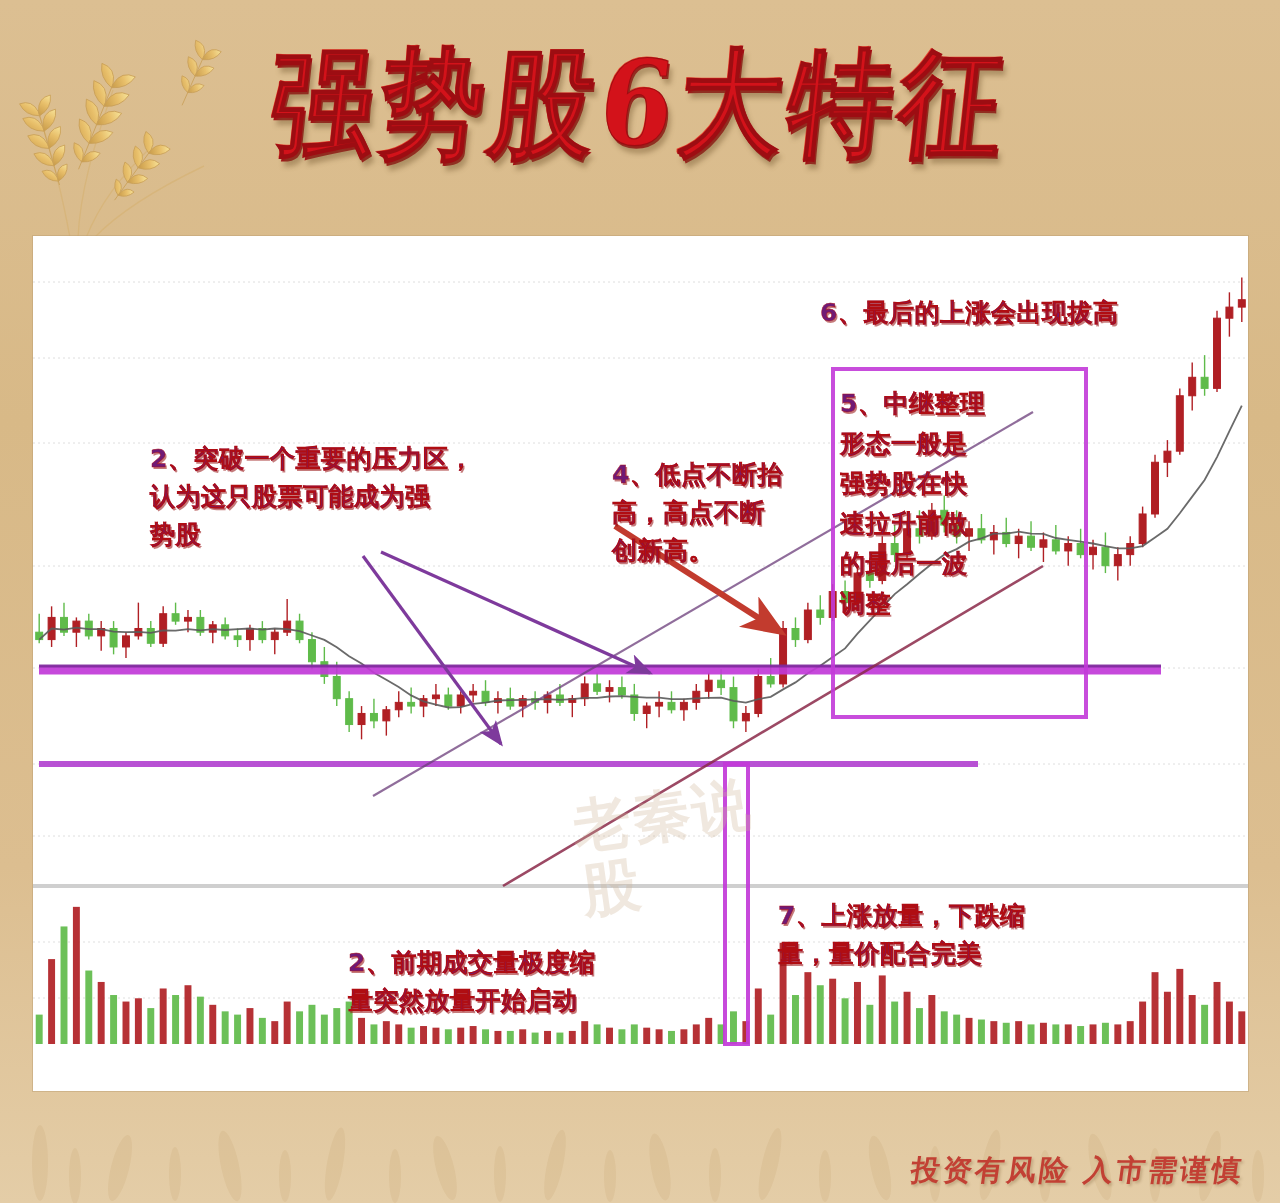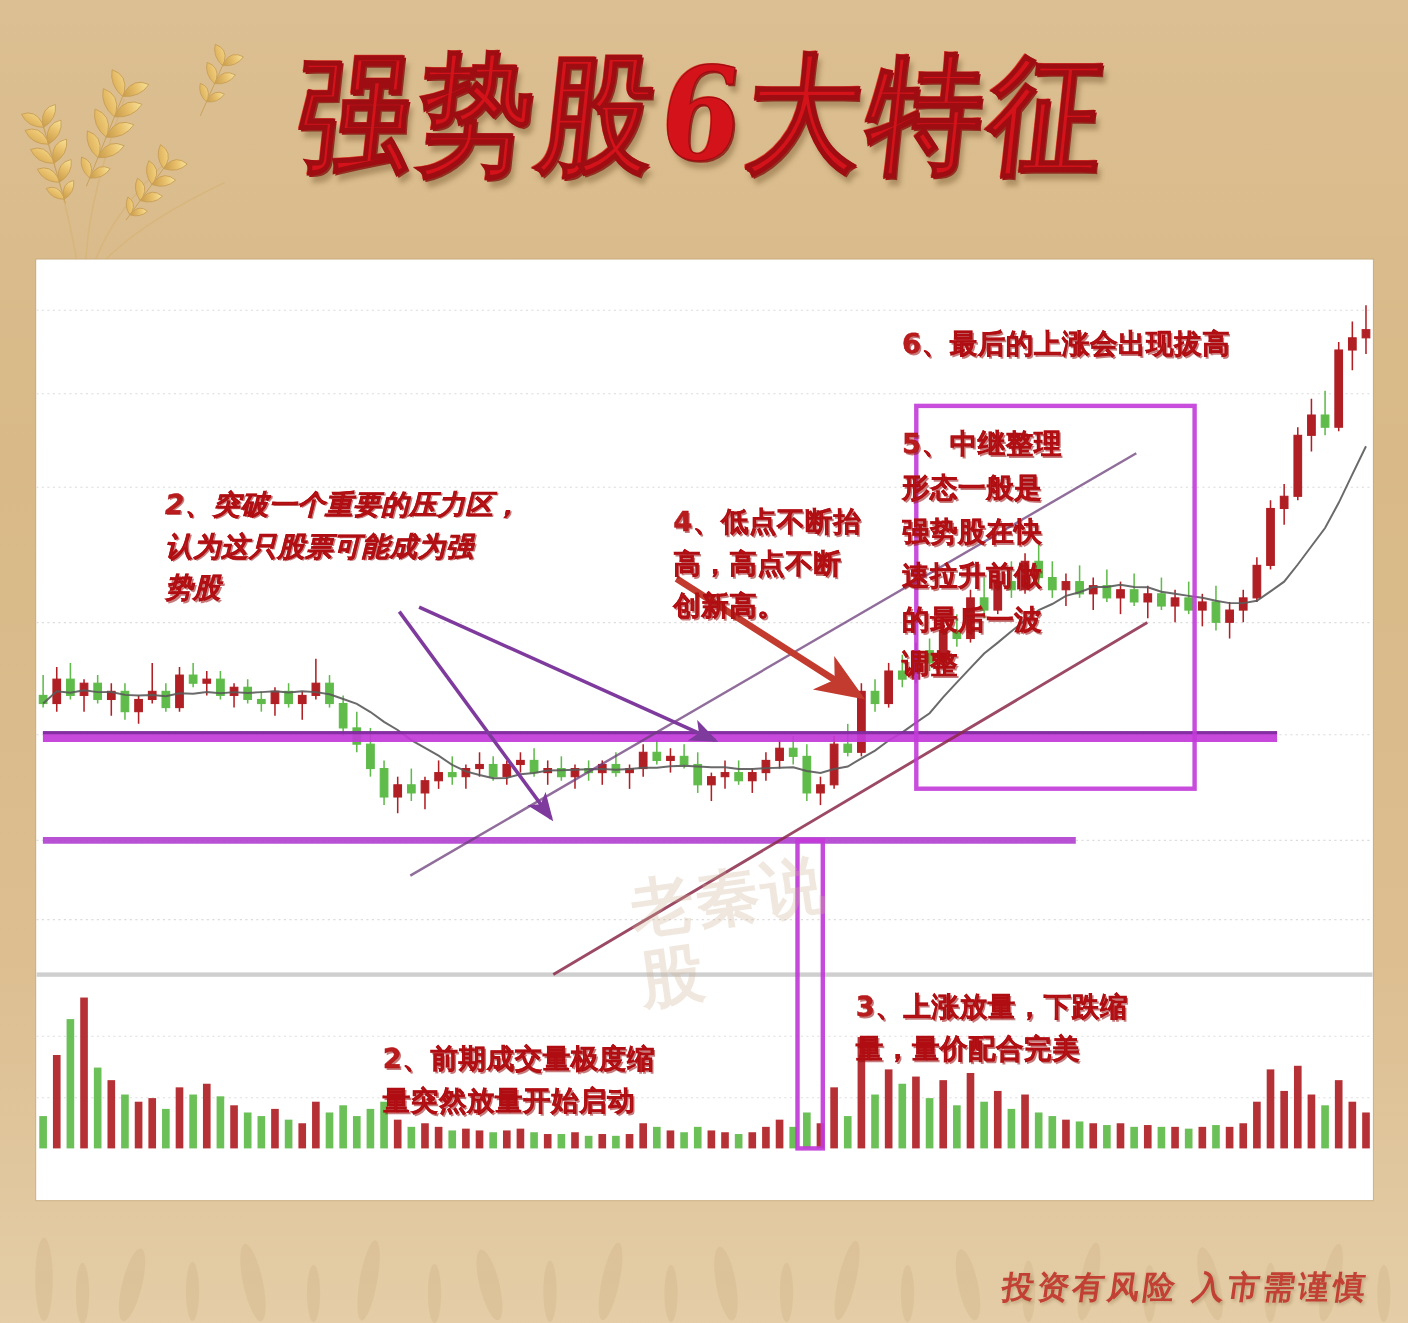--- a/index.html
+++ b/index.html
@@ -35,31 +35,31 @@
   }
   #chart-svg{position:absolute;left:0;top:0;width:1215px;height:855px;}
   #watermark{
     position:absolute;left:545px;top:545px;width:210px;height:150px;
     font-family:"DejaVu Serif",serif;font-size:58px;color:rgba(205,180,150,.30);
     letter-spacing:2px;transform:rotate(-8deg);pointer-events:none;
     line-height:64px;font-weight:700;
   }
   
   .ann{
-    position:absolute;color:#b91c1c;font-weight:700;
+    position:absolute;color:#701a75;font-weight:700;
     font-family:"DejaVu Sans","Liberation Sans",sans-serif;
     text-shadow:1.5px 1.5px 0 rgba(150,15,15,.55);
     -webkit-text-stroke:.4px #b00d12;
     letter-spacing:.5px;white-space:pre-line;
   }
   #ann-1{left:348px;top:944px;width:320px;font-size:25px;line-height:38px;}
-  #ann-2{left:150px;top:440px;width:400px;font-size:25px;line-height:38px;font-style:italic;}
+  #ann-2{left:150px;top:440px;width:400px;font-size:25px;line-height:38px;}
   #ann-3{left:778px;top:897px;width:330px;font-size:25px;line-height:38px;}
   #ann-4{left:612px;top:456px;width:215px;font-size:25px;line-height:38px;}
-  #ann-5{left:820px;top:384px;width:195px;font-size:25px;line-height:40px;}
+  #ann-5{left:840px;top:384px;width:195px;font-size:25px;line-height:40px;}
   #ann-6{left:820px;top:296px;width:420px;font-size:25px;line-height:34px;}
   
   #footer-note{
     position:absolute;right:36px;bottom:12px;
     font-family:"DejaVu Serif","Liberation Serif",serif;
     font-size:29px;font-weight:700;color:#c0352b;
     letter-spacing:3px;transform:skewX(-8deg);
     text-shadow:2px 2px 3px rgba(140,110,70,.45);
     opacity:.92;
   }
@@ -532,21 +532,21 @@
   </svg>
 
   <div id="watermark">老秦说股</div>
 </div>
 
 <div class="ann" id="ann-1">2、前期成交量极度缩
 量突然放量开始启动</div>
 <div class="ann" id="ann-2">2、突破一个重要的压力区，
 认为这只股票可能成为强
 势股</div>
-<div class="ann" id="ann-3">3、上涨放量，下跌缩
+<div class="ann" id="ann-3">7、上涨放量，下跌缩
 量，量价配合完美</div>
 <div class="ann" id="ann-4">4、低点不断抬
 高，高点不断
 创新高。</div>
 <div class="ann" id="ann-5">5、中继整理
 形态一般是
 强势股在快
 速拉升前做
 的最后一波
 调整</div>

